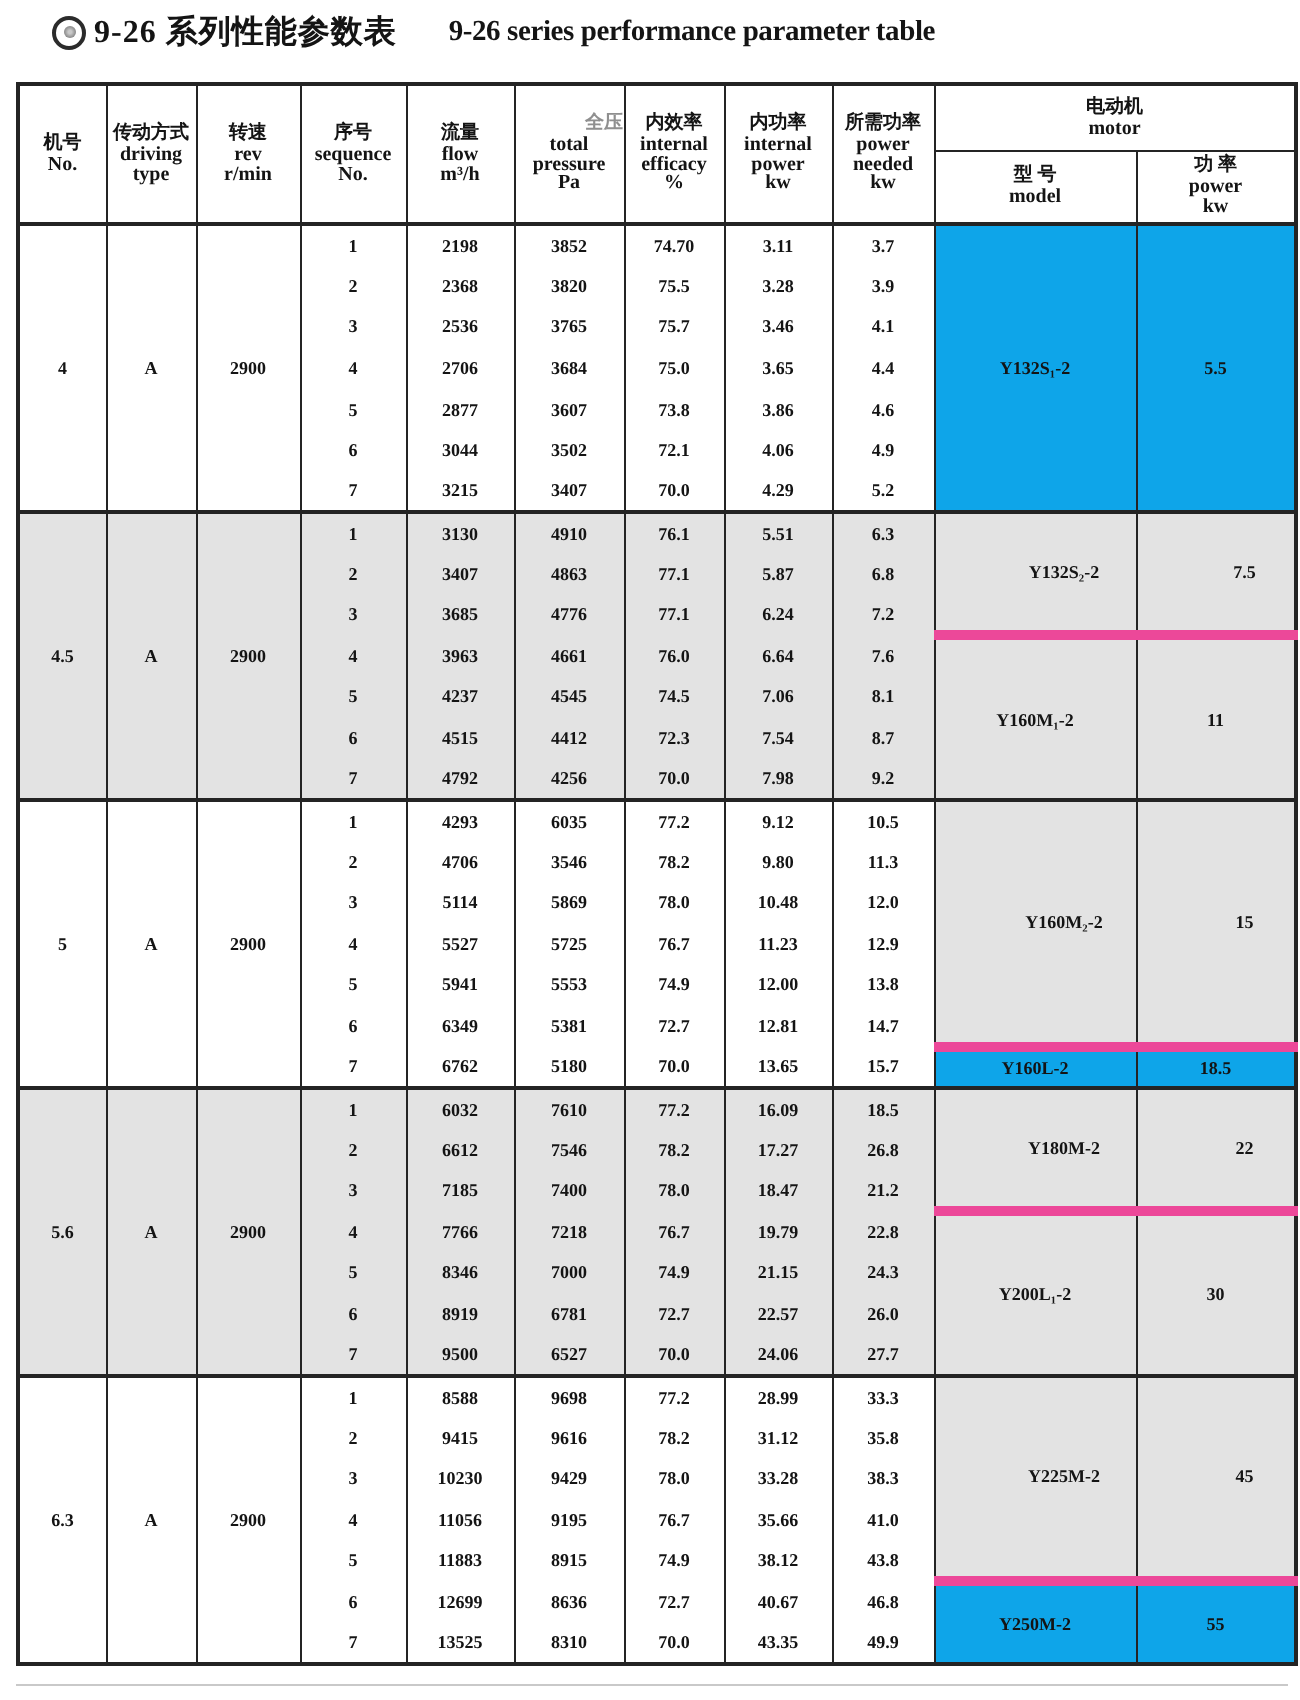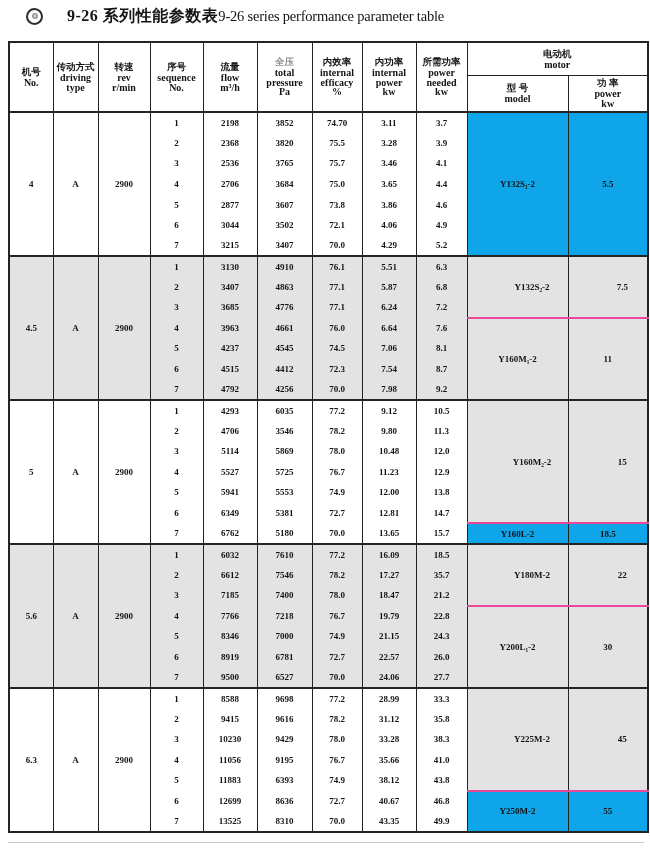--- a/index.html
+++ b/index.html
@@ -5,44 +5,44 @@
   html,body{margin:0;padding:0;}
   body{
     width:650px;height:850px;background:#ffffff;position:relative;
     font-family:"Liberation Serif","DejaVu Serif",serif;color:#141414;
     overflow:hidden;
   }
   .title-row{position:absolute;top:5px;left:26px;height:22px;display:flex;align-items:center;}
   .icon-ring{width:13px;height:13px;border:2px solid #2b2b2b;border-radius:50%;
     display:flex;align-items:center;justify-content:center;flex:0 0 auto;}
   .icon-core{width:6px;height:6px;border-radius:50%;background:radial-gradient(circle,#c9c9c9 20%,#6f6f6f 90%);}
-  .title-zh{font-size:16px;font-weight:bold;margin-left:24px;letter-spacing:0.5px;white-space:nowrap;}
-  .title-en{font-size:14.5px;font-weight:normal;margin-left:0;letter-spacing:-0.2px;white-space:nowrap;}
+  .title-zh{font-size:16px;font-weight:bold;margin-left:4px;letter-spacing:0.5px;white-space:nowrap;}
+  .title-en{font-size:14.5px;font-weight:bold;margin-left:26px;letter-spacing:-0.2px;white-space:nowrap;}
 
   table.ptable{
     position:absolute;left:8px;top:41px;width:640px;
     border-collapse:collapse;table-layout:fixed;
     border:2px solid #242424;
   }
   .ptable td{
     border-left:1px solid #242424;border-right:1px solid #242424;
     text-align:center;vertical-align:middle;padding:0;
     font-weight:bold;font-size:9px;line-height:10px;
   }
   .ptable thead td{border-bottom:1px solid #242424;background:#ffffff;}
   .ptable thead tr.hr1{height:33px;}
   .ptable thead tr.hr2{height:37px;}
   .ptable tbody{border-top:2px solid #242424;}
   .ptable tbody tr{height:20.57px;}
   .ptable tbody.g > tr > td{background:#e3e3e3;}
-  .ptable td.ms{background:#e3e3e3;border-top:1px solid #242424;border-bottom:2px solid #ec4899;padding-left:29px;}
+  .ptable td.ms{background:#e3e3e3;border-top:1px solid #242424;border-bottom:5px solid #ec4899;padding-left:29px;}
   .ptable td.mw{background:#0ea5e9;border-top:1px solid #242424;border-bottom:1px solid #242424;}
   .hl-zh{font-size:9.5px;line-height:11px;}
   .hl-en{font-size:10px;line-height:9.5px;}
-  .dim{color:#8f8f8f;}
+  .dim{color:#8f8f8f;text-align:right;}
   .bottom-rule{position:absolute;left:8px;top:842px;width:636px;height:1px;background:#c9c9c9;}
 </style>
 </head>
 <body>
 
 <div class="title-row">
   <span class="icon-ring">
       <span class="icon-core"></span>
     </span>
   <span class="title-zh">9-26 系列性能参数表</span>
@@ -336,21 +336,21 @@
         <td>18.5</td>
         <td rowspan="3" class="ms">Y180M-2</td>
         <td rowspan="3" class="ms">22</td>
       </tr>
       <tr>
         <td>2</td>
         <td>6612</td>
         <td>7546</td>
         <td>78.2</td>
         <td>17.27</td>
-        <td>35.7</td>
+        <td>26.8</td>
       </tr>
       <tr>
         <td>3</td>
         <td>7185</td>
         <td>7400</td>
         <td>78.0</td>
         <td>18.47</td>
         <td>21.2</td>
       </tr>
       <tr>
@@ -422,21 +422,21 @@
         <td>4</td>
         <td>11056</td>
         <td>9195</td>
         <td>76.7</td>
         <td>35.66</td>
         <td>41.0</td>
       </tr>
       <tr>
         <td>5</td>
         <td>11883</td>
-        <td>6393</td>
+        <td>8915</td>
         <td>74.9</td>
         <td>38.12</td>
         <td>43.8</td>
       </tr>
       <tr>
         <td>6</td>
         <td>12699</td>
         <td>8636</td>
         <td>72.7</td>
         <td>40.67</td>

